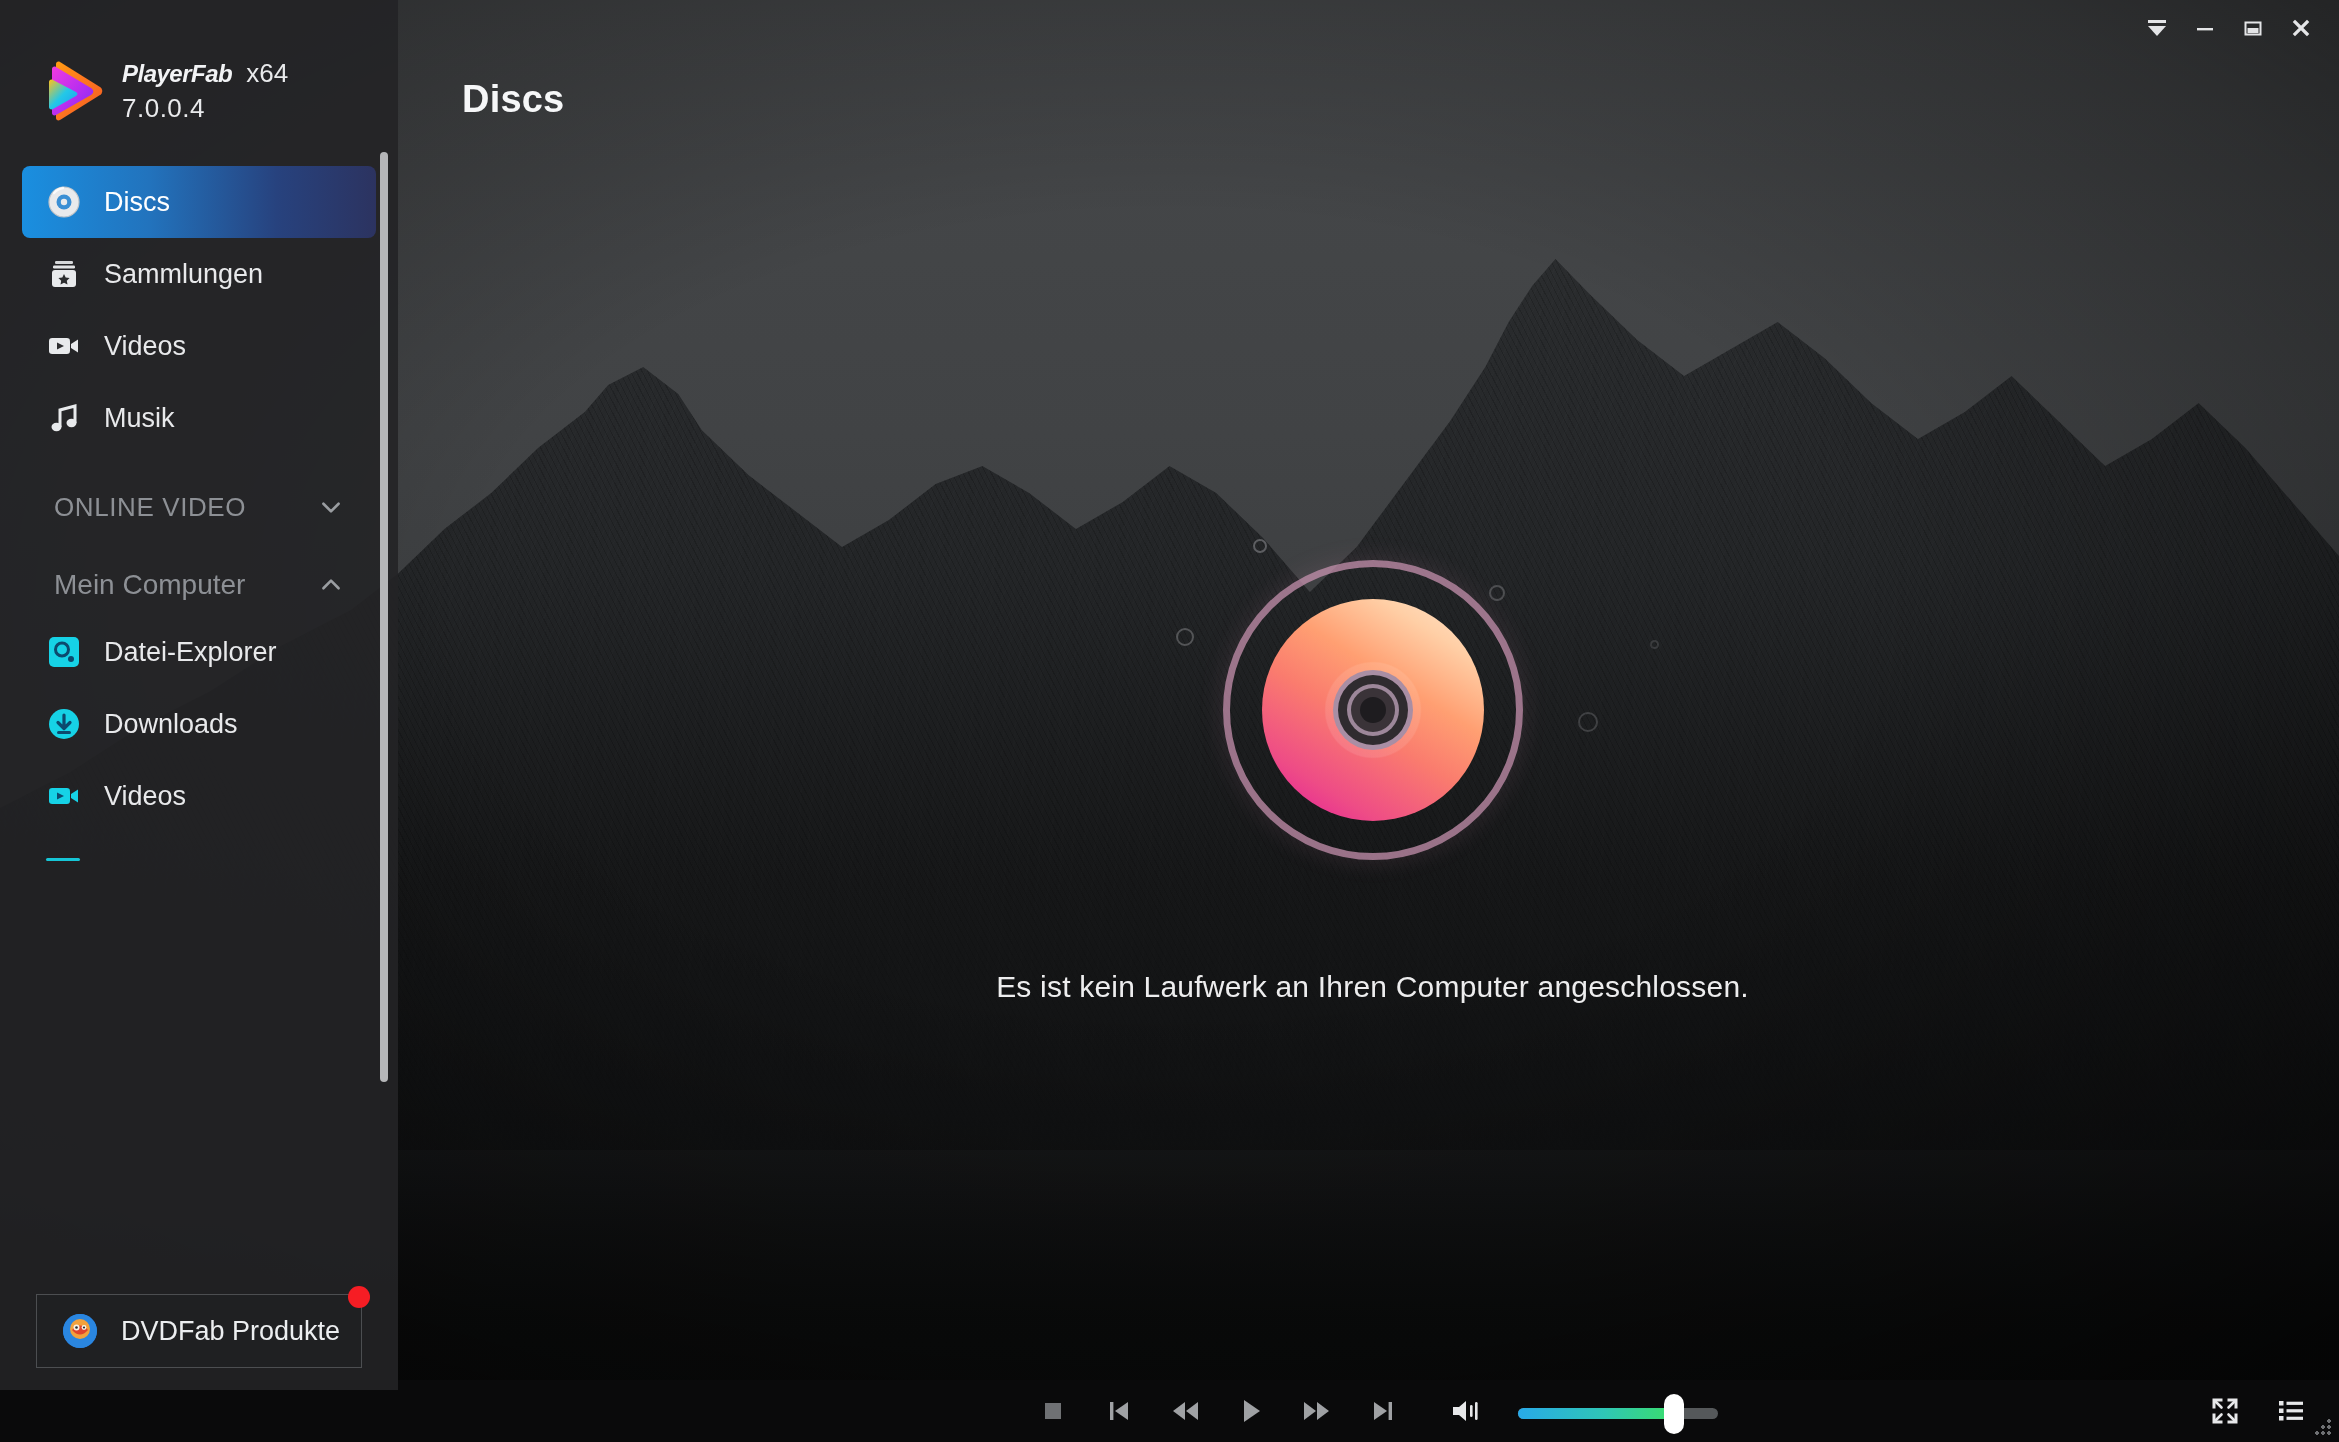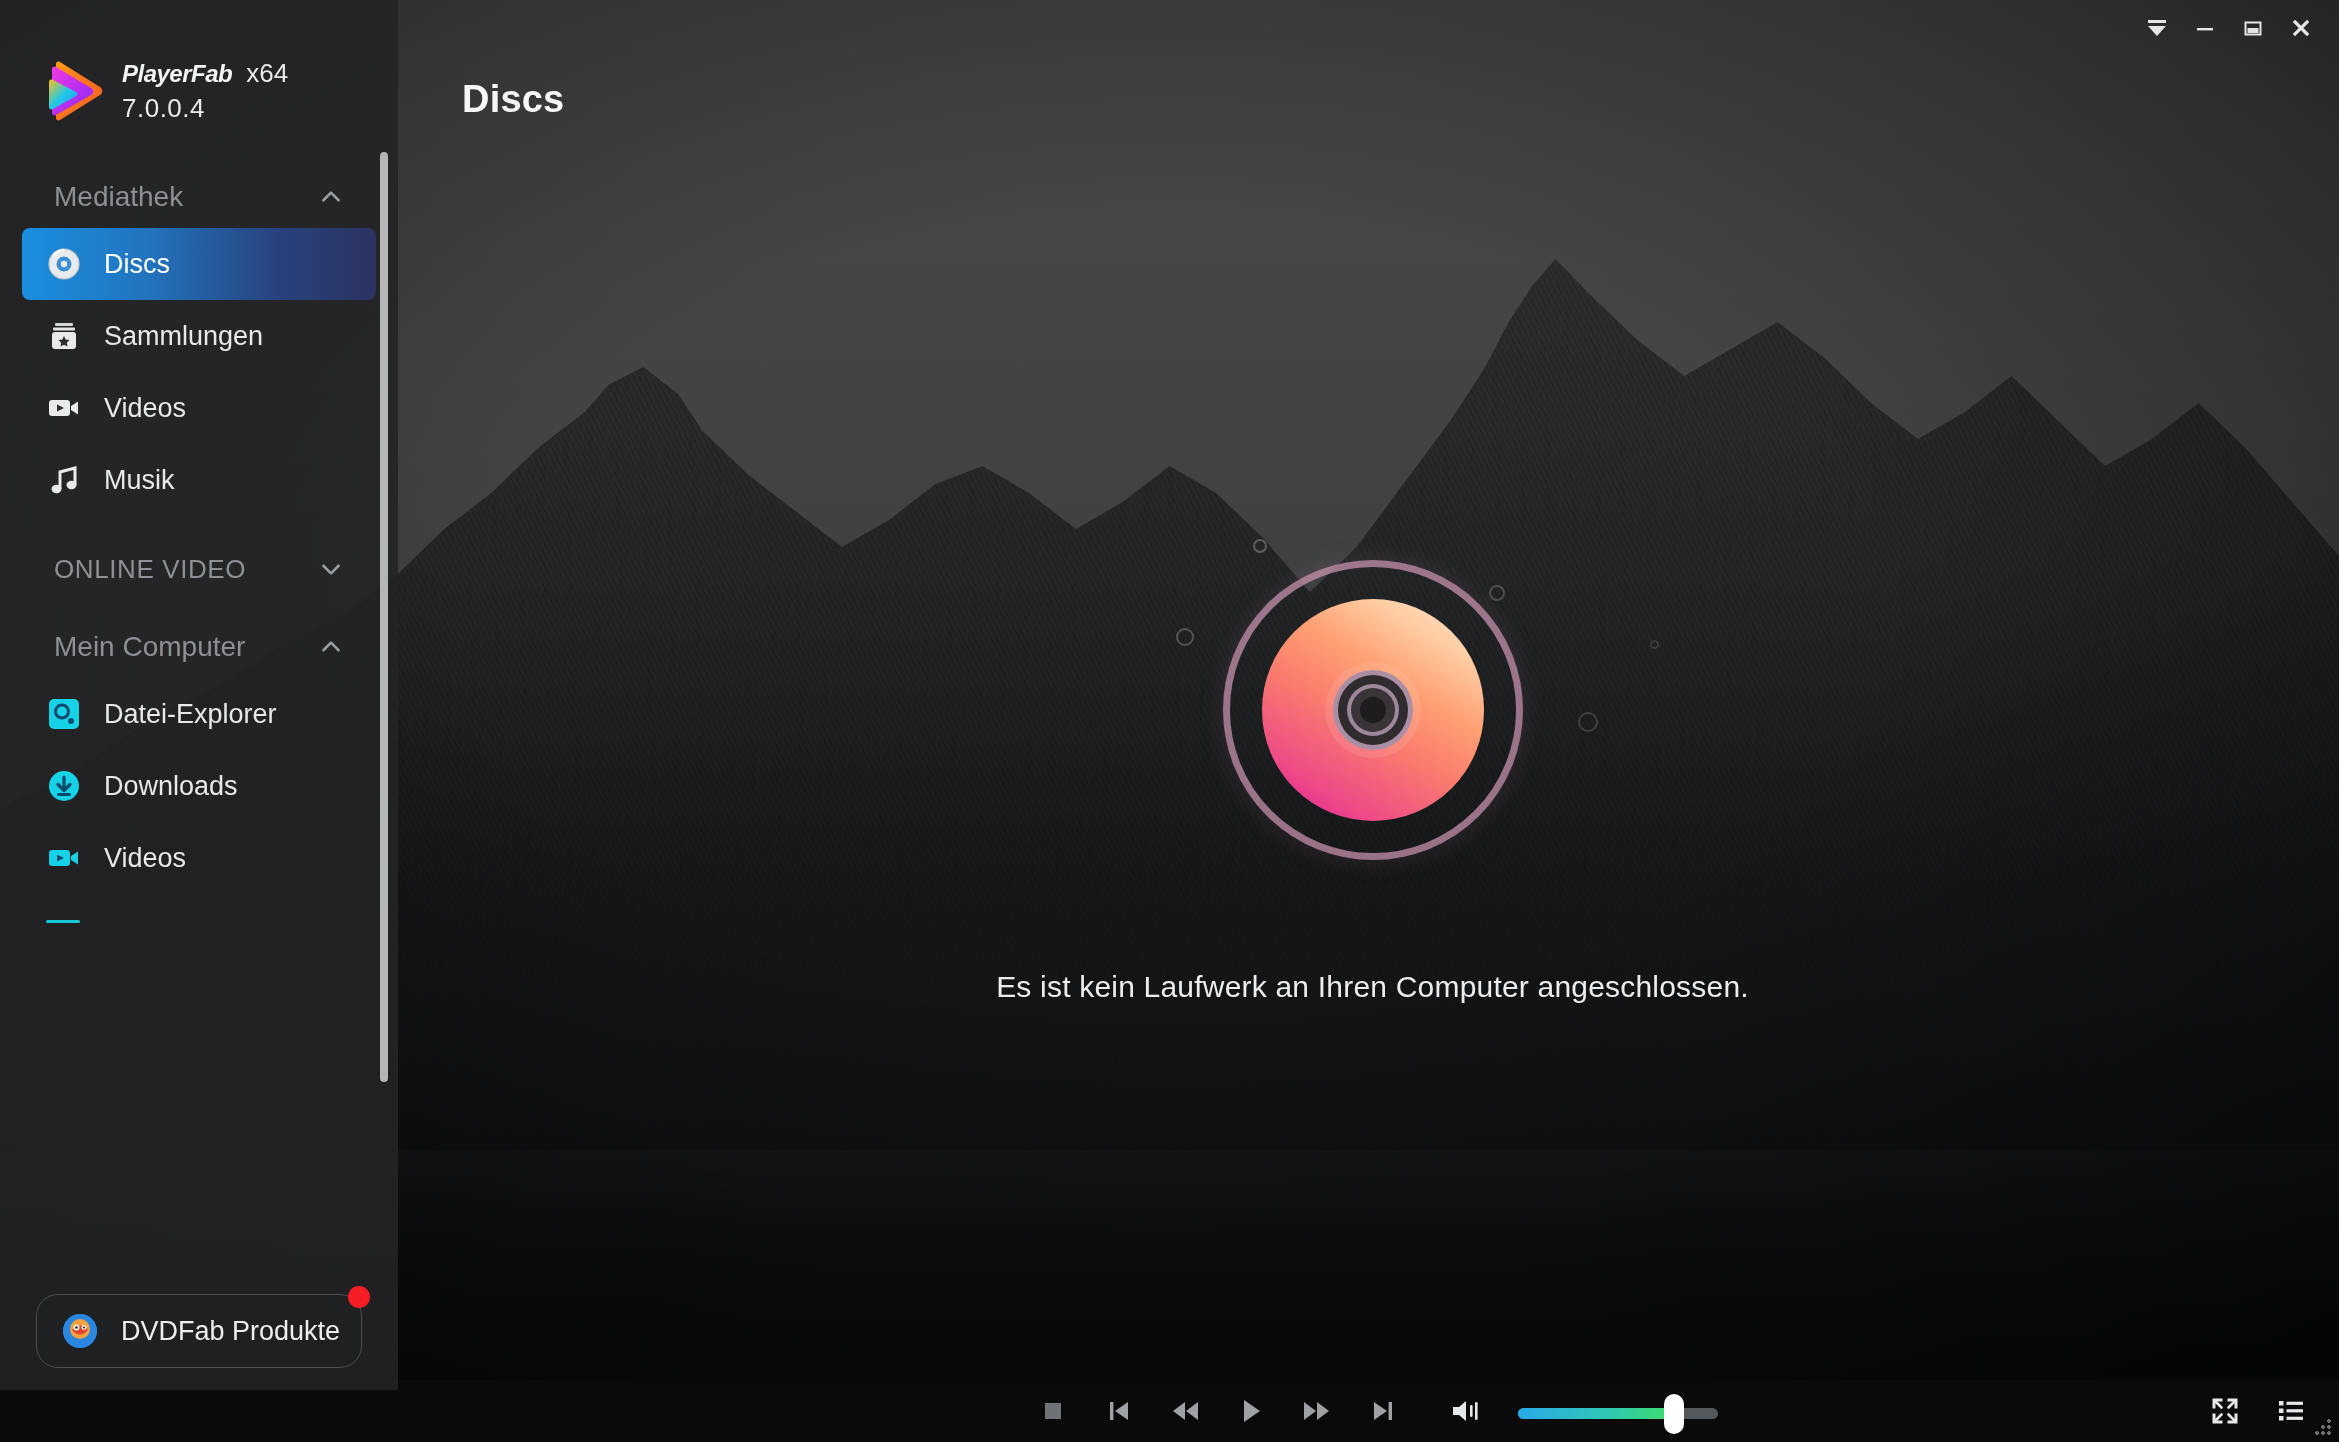--- a/index.html
+++ b/index.html
@@ -131,21 +131,21 @@
 
   .divider-mini {
     width:34px; height:3px; background:#16c6d6; border-radius:2px;
     margin:26px 0 0 46px;
   }
 
   .promo-wrap { padding:0 0 74px 36px; position:relative; }
   .promo-btn {
     position:relative; display:flex; align-items:center; gap:22px;
     width:326px; height:74px; padding-left:24px;
-    border:1px solid #4c4e51; border-radius:22px;
+    border:1px solid #4c4e51; border-radius:0;
     background:rgba(30,31,33,.5); cursor:pointer;
   }
   .promo-ico { width:38px; height:38px; flex:0 0 auto; }
   .promo-label { font-size:27px; color:#eceef0; }
   .promo-dot {
     position:absolute; right:-9px; top:-9px;
     width:22px; height:22px; border-radius:50%; background:#f61d24;
   }
 
   
@@ -344,26 +344,20 @@
           <span class="brand-arch">x64</span>
         </div>
         <div class="brand-ver">7.0.0.4</div>
       </div>
     </div>
 
     <div class="nav-scroll">
 
       <div class="sb-scrollbar"></div>
 
-      <div class="group-head">
-        <span class="gh-label">Mediathek</span>
-        <svg class="chev" viewBox="0 0 24 24">
-          <path d="M5 15 L12 8 L19 15" fill="none" stroke="#9a9da1" stroke-width="2.4" stroke-linecap="round" stroke-linejoin="round"></path>
-        </svg>
-      </div>
 
       <div class="nav-item active">
         <svg class="nav-ico" viewBox="0 0 36 36">
           <circle cx="18" cy="18" r="15" fill="#e9eaec"></circle>
           <circle cx="18" cy="18" r="15" fill="none" stroke="#c3c5c8" stroke-width="1.2"></circle>
           <circle cx="18" cy="18" r="7.5" fill="#3b8fd4"></circle>
           <circle cx="18" cy="18" r="3.2" fill="#e9eaec"></circle>
           <path d="M8 9 A14 14 0 0 1 17 4" fill="none" stroke="#ffffff" stroke-width="2.4" stroke-linecap="round" opacity=".8"></path>
         </svg>
         <span class="nav-label">Discs</span>

